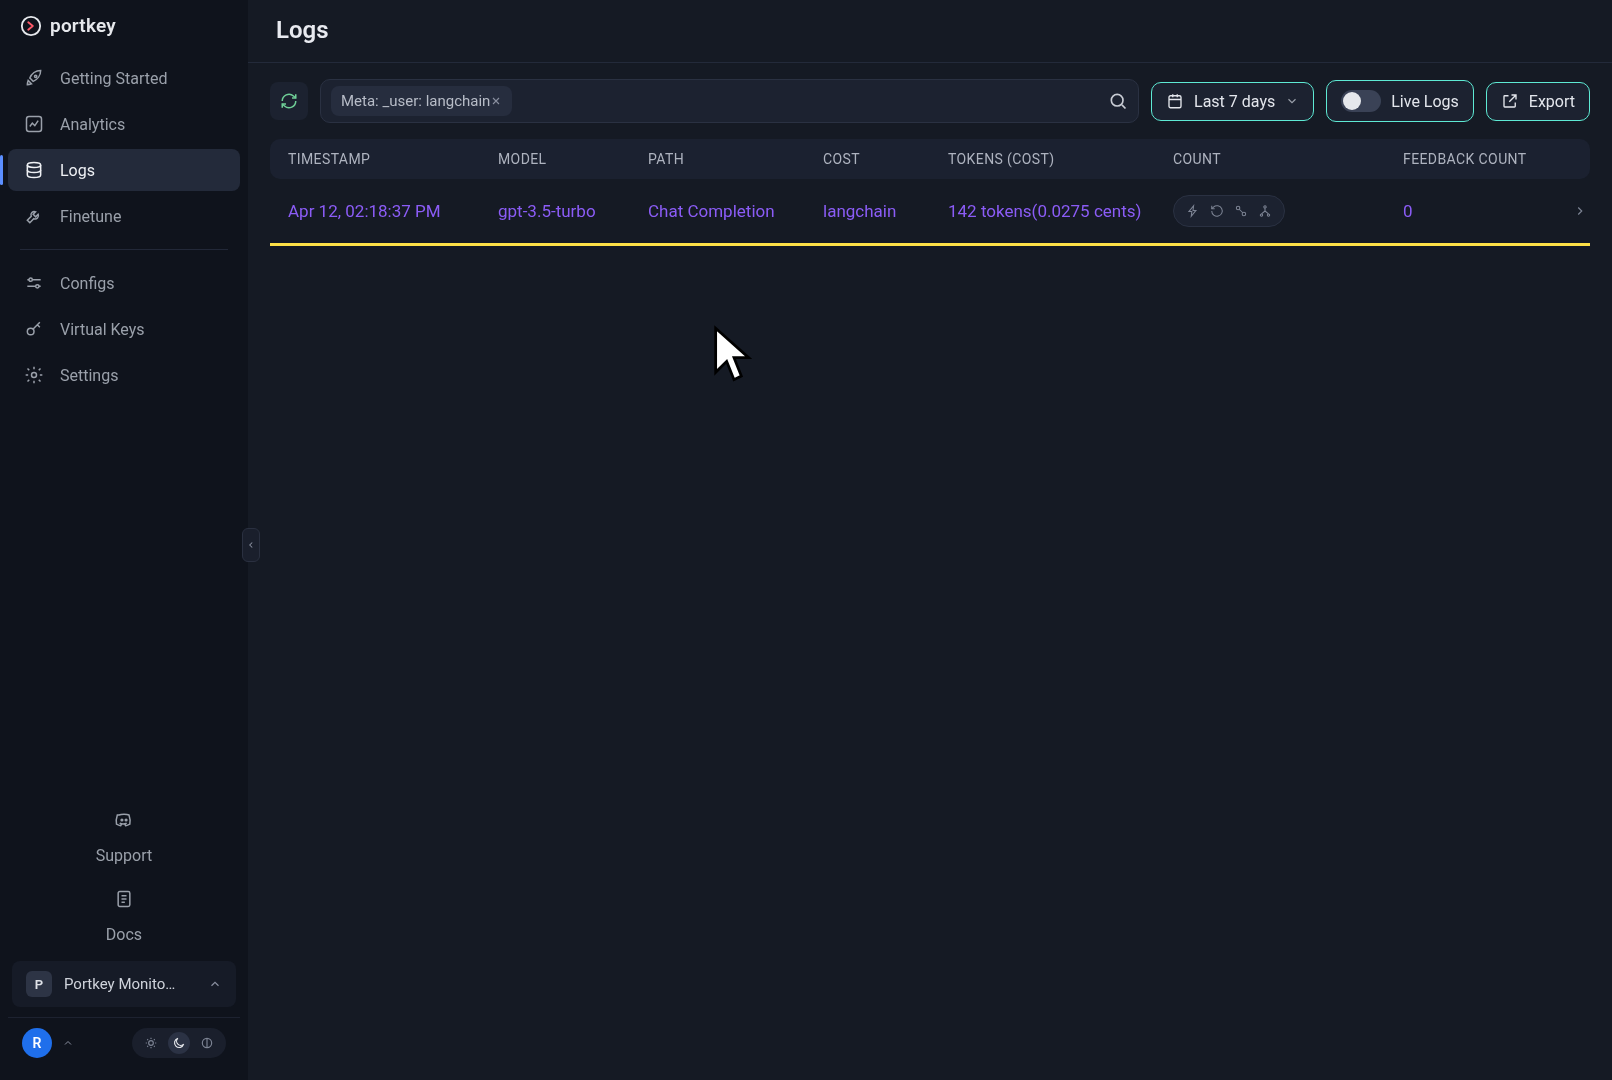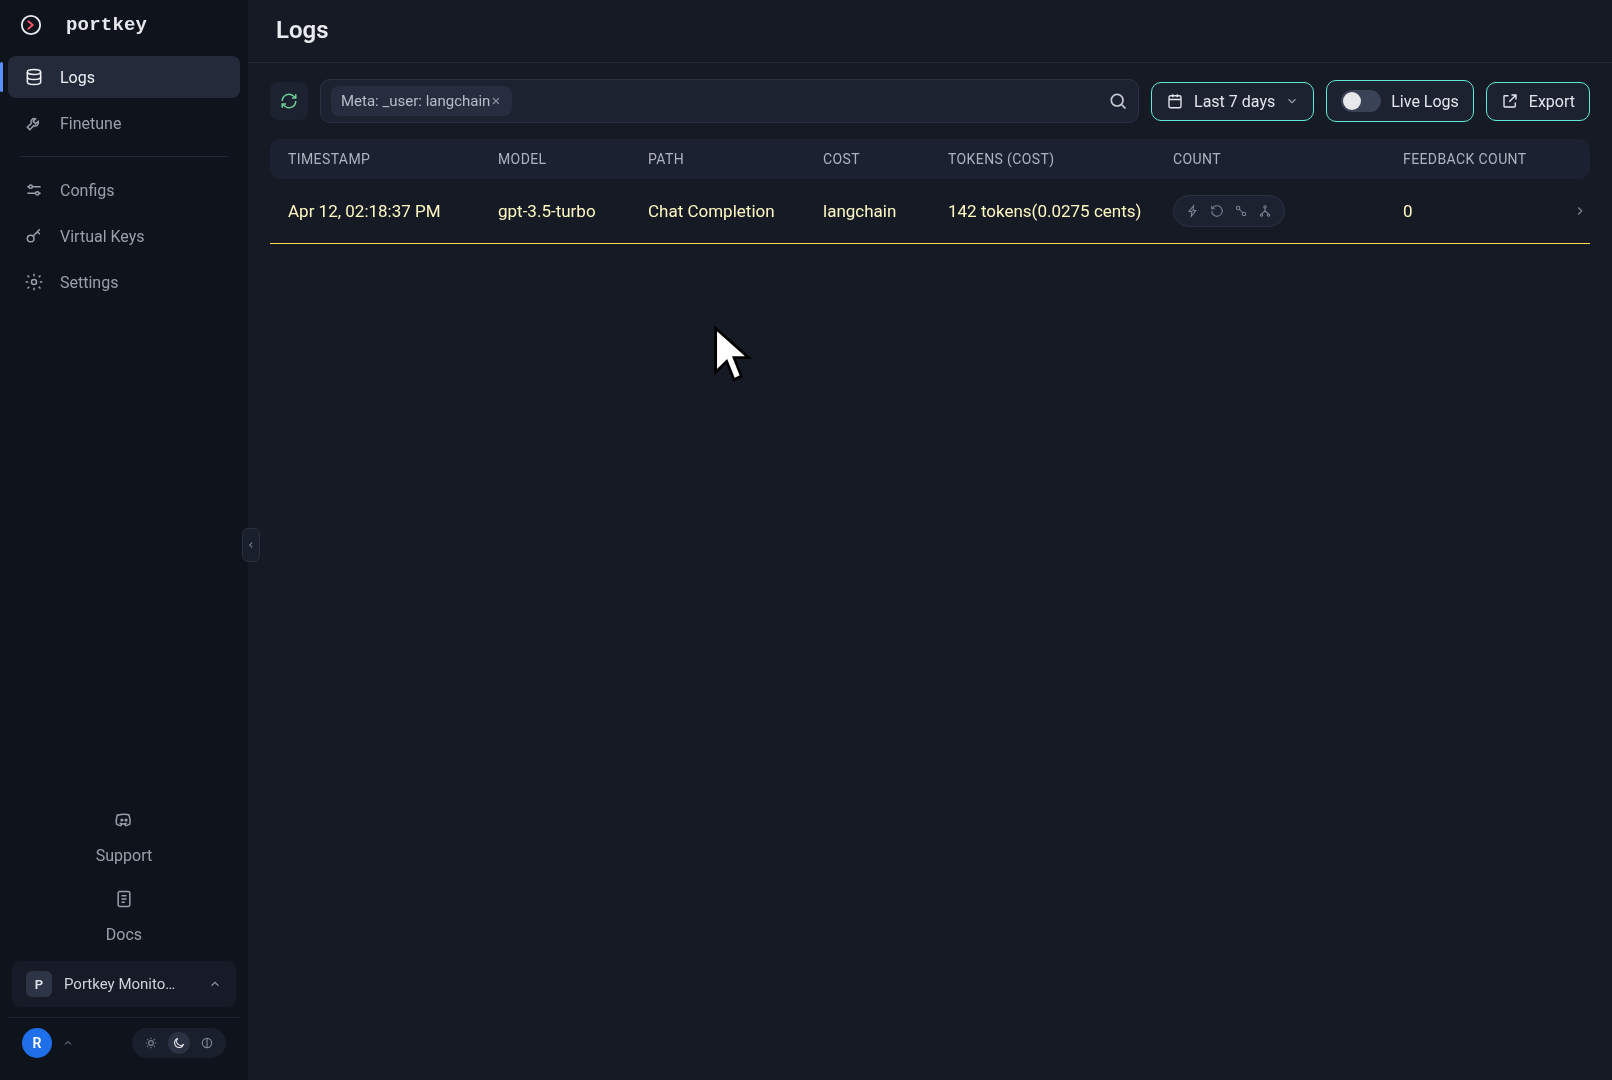--- a/index.html
+++ b/index.html
@@ -2,21 +2,21 @@
 <html><head>
 <meta charset="utf-8">
 <style>
   * { box-sizing: border-box; margin: 0; padding: 0; }
   html, body { width: 1612px; height: 1080px; font-family: -apple-system, BlinkMacSystemFont, "Segoe UI", Roboto, sans-serif; background:#12161f; color:#c8ccd4; overflow:hidden; }
 
   .app { display:flex; width:100%; height:100%; }
 
   
   .sidebar { width:248px; flex:0 0 248px; background:#0f131c; display:flex; flex-direction:column; position:relative; }
-  .brand { display:flex; align-items:center; gap:24px; padding:14px 20px 18px;font-family:Liberation Mono, monospace; }
+  .brand { display:flex; align-items:center; gap:8px; padding:14px 20px 18px; }
   .brand-name { color:#e6e8ec; font-weight:600; font-size:19px; letter-spacing:.2px; }
   .brand-logo { width:22px; height:22px; }
 
   .nav { display:flex; flex-direction:column; padding:0 8px; }
   .nav-item { display:flex; align-items:center; gap:16px; padding:11px 16px; border-radius:8px; color:#9aa0aa; font-size:16px; cursor:pointer; margin:2px 0; }
   .nav-item.active { background:#232a3a; color:#eef0f4; position:relative; }
   .nav-item.active::before { content:""; position:absolute; left:-8px; top:6px; bottom:6px; width:3px; background:#5b8eff; border-radius:2px; }
   .nav-icon { width:20px; height:20px; flex:0 0 20px; color:inherit; }
   .nav-divider { height:1px; background:#222838; margin:10px 12px; }
 
@@ -48,21 +48,21 @@
   .filter-bar .spacer { flex:1; }
   .search-btn { color:#c8ccd4; cursor:pointer; }
 
   .pill-btn { display:flex; align-items:center; gap:10px; background:#1c2230; border:1px solid #5eead4; border-radius:10px; padding:9px 14px; color:#e3e6ec; font-size:16px; cursor:pointer; white-space:nowrap; }
   .toggle { width:40px; height:22px; background:#3a4256; border-radius:12px; position:relative; }
   .toggle::after { content:""; position:absolute; left:2px; top:2px; width:18px; height:18px; background:#e6e8ec; border-radius:50%; }
 
   
   .table-wrap { padding:0 22px; }
   .thead { display:grid; grid-template-columns: 210px 150px 175px 125px 225px 230px 170px 24px; align-items:center; background:#1b2130; border-radius:10px; padding:12px 18px; color:#aeb3bf; font-size:14px; letter-spacing:.4px; }
-  .trow { display:grid; grid-template-columns: 210px 150px 175px 125px 225px 230px 170px 24px; align-items:center; padding:16px 18px; color:#fef9c3; font-size:17px; border-bottom:1px solid #fde047; cursor:pointer; }
+  .trow { display:grid; grid-template-columns: 210px 150px 175px 125px 225px 230px 170px 24px; align-items:center; padding:16px 18px; color:#8b5cf6; font-size:17px; border-bottom:3px solid #fde047; cursor:pointer; }
   .status-pills { display:flex; gap:2px; background:#1c2230; border:1px solid #2a3142; border-radius:20px; padding:4px 8px; width:max-content; }
   .status-pills span { width:22px; height:22px; display:flex; align-items:center; justify-content:center; color:#7d8494; }
   .row-caret { color:#7d8494; }
 
   
   .fake-cursor { position:absolute; left:712px; top:324px; pointer-events:none; }
   .fake-cursor svg { width:44px; height:60px; }
 
   svg { display:block; }
 </style>
@@ -74,20 +74,34 @@
   <aside class="sidebar">
     <div class="brand">
       <svg class="brand-logo" viewBox="0 0 24 24">
         <circle cx="12" cy="12" r="10" fill="none" stroke="#e6e8ec" stroke-width="2"></circle>
         <path d="M9 8l5 4-5 4" fill="none" stroke="#ff5a6a" stroke-width="2" stroke-linecap="round" stroke-linejoin="round"></path>
       </svg>
       <span class="brand-name">portkey</span>
     </div>
 
     <nav class="nav">
+      <div class="nav-item">
+        <svg class="nav-icon" viewBox="0 0 24 24" fill="none" stroke="currentColor" stroke-width="1.8">
+            <path d="M5 15c-1 3-1 5-1 5s2 0 5-1l-4-4zm3-2l3 3c5-2 9-7 9-13-6 0-11 4-13 9l1 1z"></path>
+            <circle cx="14" cy="10" r="1.4"></circle>
+          </svg>
+        <span>Getting Started</span>
+      </div>
+      <div class="nav-item">
+        <svg class="nav-icon" viewBox="0 0 24 24" fill="none" stroke="currentColor" stroke-width="1.8">
+            <rect x="3" y="3" width="18" height="18" rx="3"></rect>
+            <path d="M7 15l3-4 3 3 4-6"></path>
+          </svg>
+        <span>Analytics</span>
+      </div>
       <div class="nav-item active">
         <svg class="nav-icon" viewBox="0 0 24 24" fill="none" stroke="currentColor" stroke-width="1.8">
             <ellipse cx="12" cy="6" rx="8" ry="3"></ellipse>
             <path d="M4 6v12c0 1.7 3.6 3 8 3s8-1.3 8-3V6"></path>
             <path d="M4 12c0 1.7 3.6 3 8 3s8-1.3 8-3"></path>
           </svg>
         <span>Logs</span>
       </div>
       <div class="nav-item">
         <svg class="nav-icon" viewBox="0 0 24 24" fill="none" stroke="currentColor" stroke-width="1.8">

